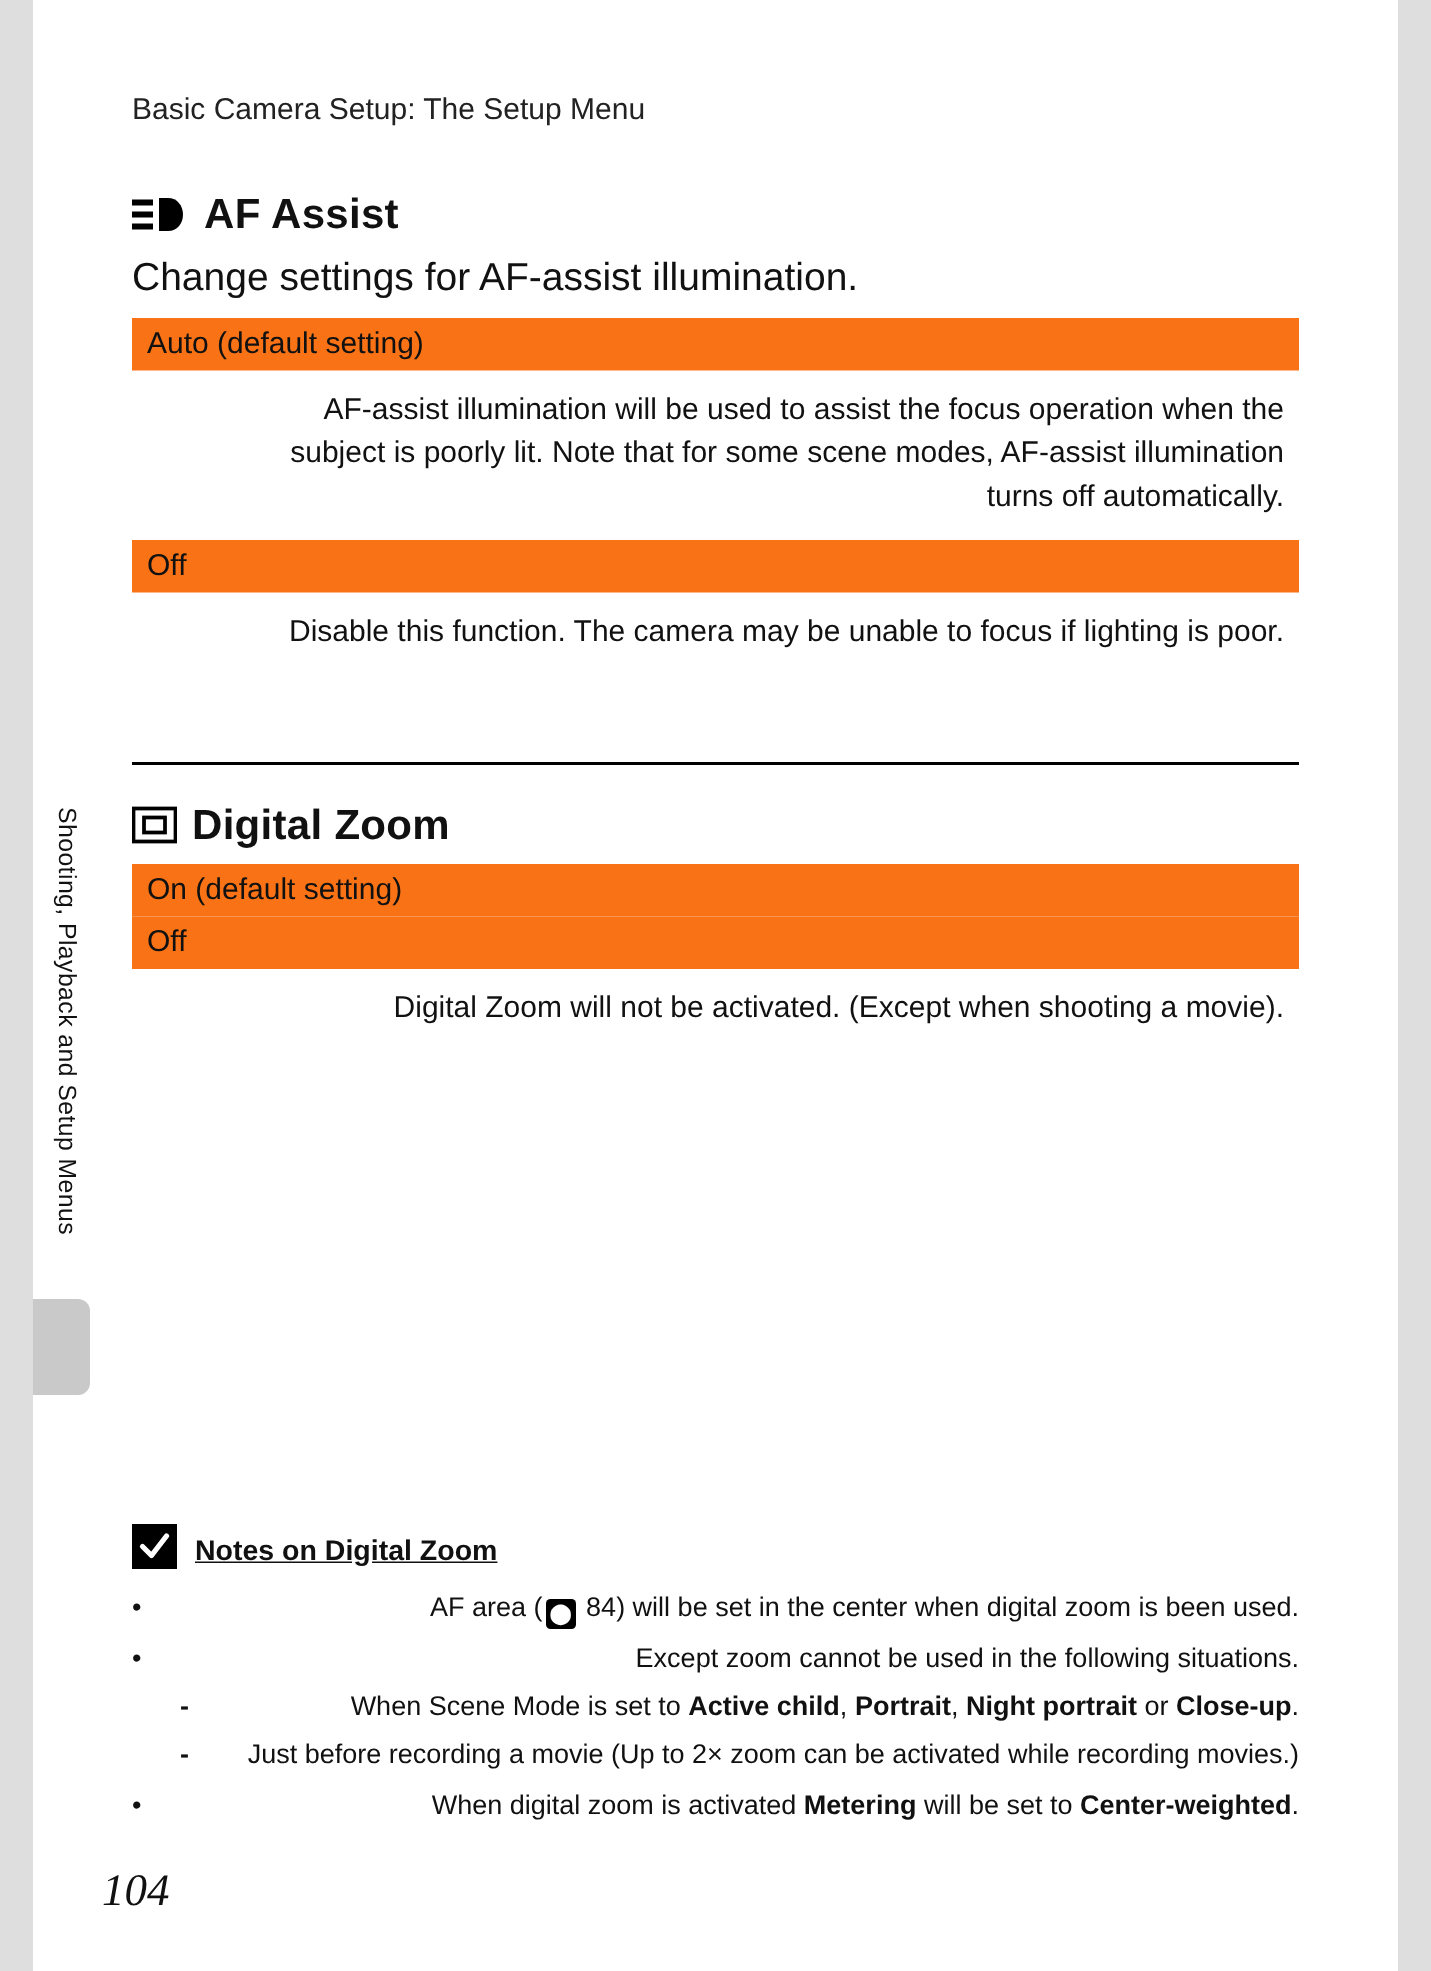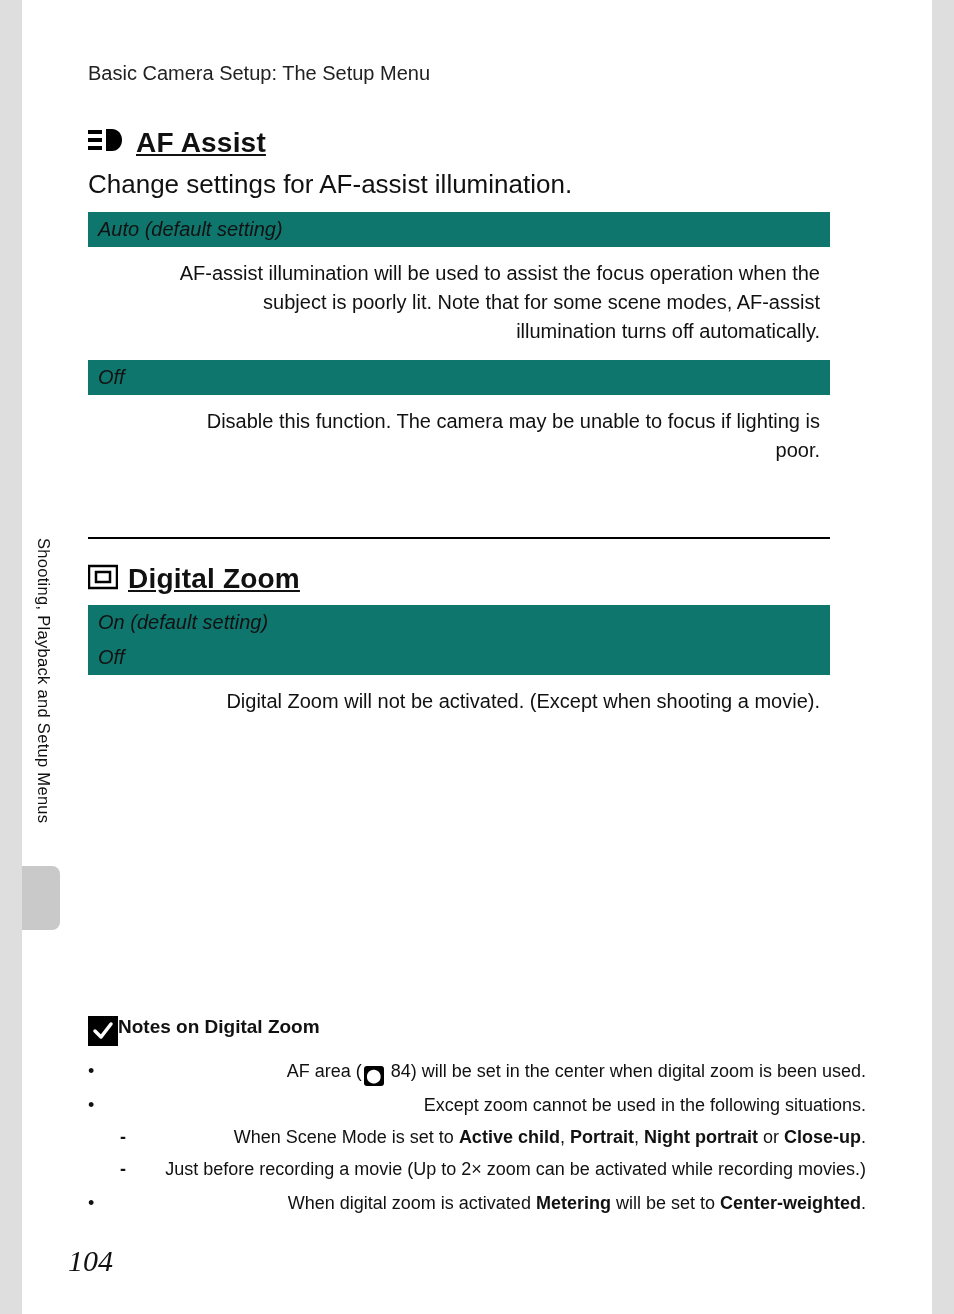--- a/index.html
+++ b/index.html
@@ -12,54 +12,52 @@
   }
   .page {
     position: absolute;
     left: 22px;
     top: 0;
     width: 910px;
     height: 1314px;
     background: #ffffff;
   }
   .content {
-    padding: 62px 102px 0 66px;
+    padding: 62px 66px 0 66px;
   }
   .chapter {
     font-size: 20px;
     font-weight: 400;
     color: #222;
     margin-bottom: 42px;
   }
   .section { margin-bottom: 58px; }
   .sec-head {
     display: flex;
-    align-items: flex-start;
+    align-items: center;
     gap: 10px;
     margin-bottom: 10px;
-    text-decoration: underline;
   }
   .sec-head h2 {
     font-size: 28px;
     font-weight: 700;
     letter-spacing: 0.2px;
   }
   .sec-head .icon svg { display: block; }
   .sec-desc {
     font-size: 26px;
     font-weight: 300;
     margin-bottom: 12px;
   }
   .opt-table { width: 100%; }
   .opt-row-header {
-    background: #0f766e;
+    background: #f97316;
     padding: 6px 10px;
     font-size: 20px;
     font-weight: 400;
-    font-style: italic;
   }
   .opt-row-body {
     padding: 12px 10px 14px 72px;
     font-size: 20px;
     font-weight: 300;
     line-height: 1.45;
     text-align: right;
   }
   .inline-icon {
     display: inline-flex;
@@ -119,23 +117,24 @@
   }
   
   .notes {
     position: absolute;
     left: 66px;
     right: 66px;
     top: 1016px;
   }
   .notes-head {
     display: flex;
-    align-items: flex-start;
-    gap: 0;
+    align-items: flex-end;
+    gap: 12px;
     margin-bottom: 12px;
+    text-decoration: underline;
   }
   .notes-head .check {
     width: 30px; height: 30px;
     background: #000;
     display: flex; align-items: center; justify-content: center;
   }
   .notes-head .check svg { display:block; }
   .notes-head h3 { font-size: 19px; font-weight: 700; }
   .notes ul { list-style: none; text-align: right; }
   .notes > ul > li {

